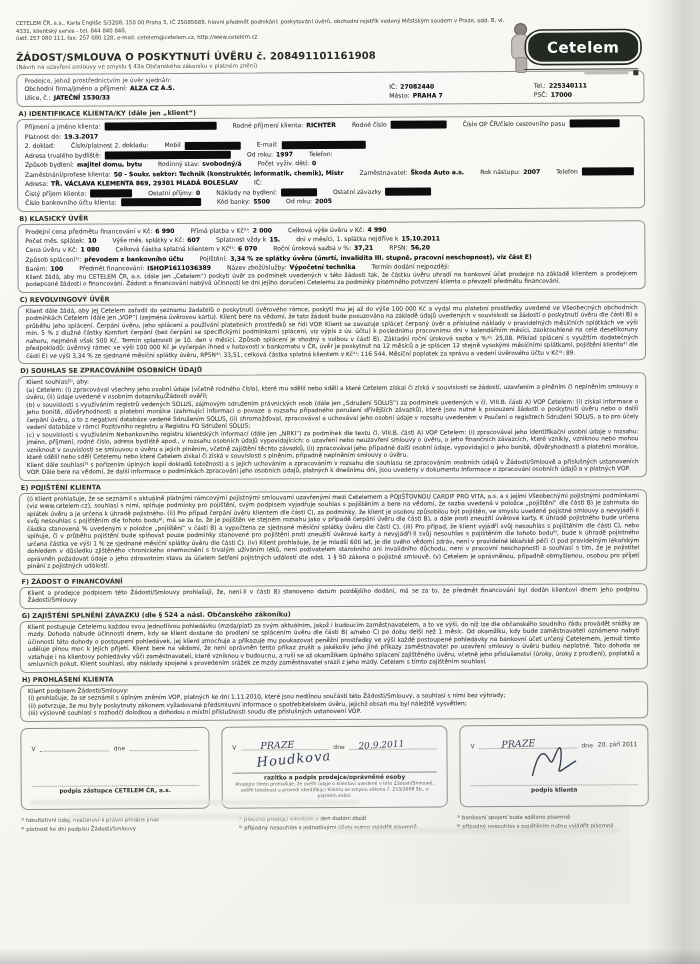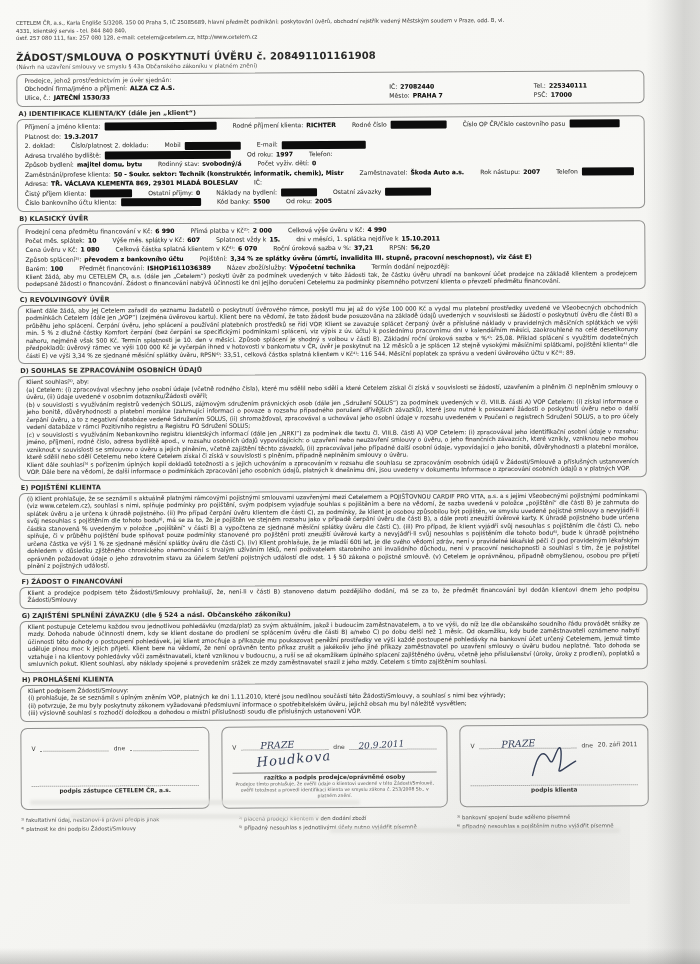--- a/index.html
+++ b/index.html
@@ -78,20 +78,34 @@
 <body>
 
 <div class="page">
   <div class="content">
 
     <div class="company">
       <div>CETELEM ČR, a.s., Karla Engliše 5/3208, 150 00 Praha 5, IČ 25085689, hlavní předmět podnikání: poskytování úvěrů, obchodní rejstřík vedený Městským soudem v Praze, odd. B, vl. 4331, klientský servis - tel. 844 840 840,</div>
       <div>ústř. 257 080 111, fax: 257 080 128, e-mail: cetelem@cetelem.cz, http://www.cetelem.cz</div>
     </div>
 
+    <div class="logo">
+      <div class="mascot">
+        <div class="head"></div>
+        <div class="body"></div>
+        <div class="leg"></div>
+      </div>
+      <div class="logo-oval">
+        <span>Cetelem</span>
+      </div>
+      <div class="logo-base">
+        <span class="logo-tag"></span>
+        <span class="logo-sq"></span>
+      </div>
+    </div>
 
     <div class="title">ŽÁDOST/SMLOUVA O POSKYTNUTÍ ÚVĚRU č. 208491101161908</div>
     <div class="subtitle">(Návrh na uzavření smlouvy ve smyslu § 43a Občanského zákoníku v platném znění)</div>
 
     <div class="box dealer">
       <div class="dealer-intro">Prodejce, jehož prostřednictvím je úvěr sjednán:</div>
       <div>
           <div class="frow">
             <span class="fld"><span class="lbl">Obchodní firma/jméno a příjmení:</span><span class="val">ALZA CZ A.S.</span></span>
             <span class="fld"><span class="lbl">IČ:</span><span class="val">27082440</span></span>

